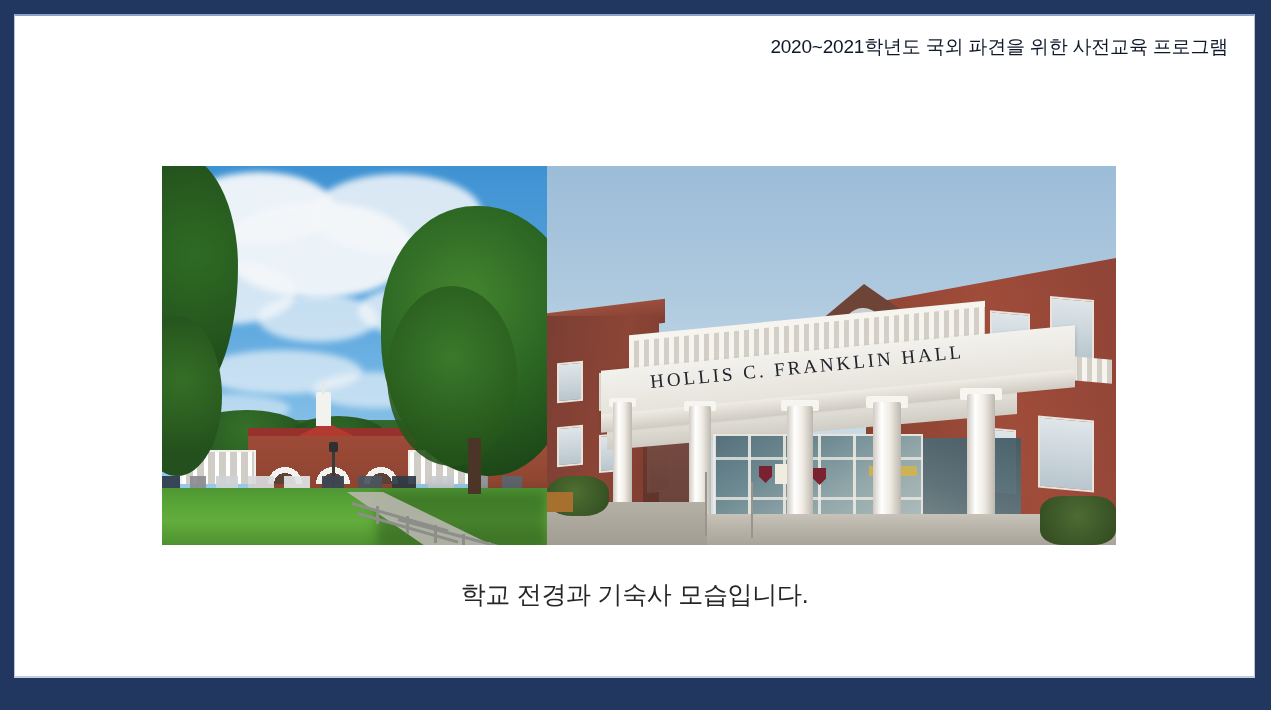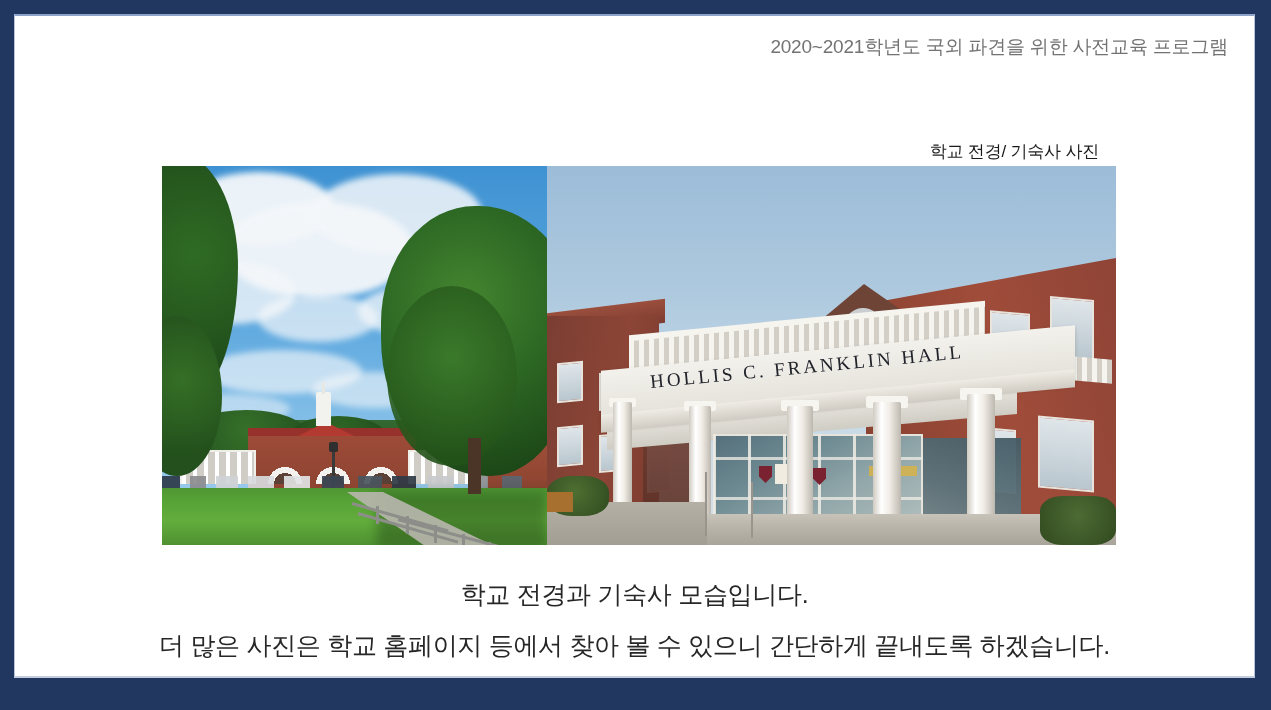--- a/index.html
+++ b/index.html
@@ -37,21 +37,21 @@
     box-sizing: border-box;
     overflow: hidden;
   }
 
   
   .header-line {
     position: absolute;
     right: 26px;
     top: 18px;
     font-size: 19px;
-    color: #737373;
+    color: #0f172a;
     letter-spacing: -0.2px;
     white-space: nowrap;
   }
 
   .slide-title {
     position: absolute;
     left: 51px;
     top: 55px;
     font-size: 45px;
     font-weight: bold;
@@ -467,21 +467,20 @@
 </style>
 </head>
 <body>
 
 <div class="slide">
   <div class="slide-inner">
 
     <div class="header-line">2020~2021학년도 국외 파견을 위한 사전교육 프로그램</div>
 
 
-    <div class="photo-caption">학교 전경/ 기숙사 사진</div>
 
     <div class="photo-strip">
 
       <div class="photo photo-left">
         <div class="sky"></div>
         <div class="cloud c1"></div>
         <div class="cloud c2"></div>
         <div class="cloud c3"></div>
         <div class="cloud c4"></div>
         <div class="cloud c5"></div>
@@ -590,16 +589,15 @@
         <div class="ground2"></div>
         <div class="shrub"></div>
         <div class="shrub2"></div>
         <div class="bench"></div>
         <div class="handrail"></div>
         <div class="handrail2"></div>
       </div>
     </div>
 
     <div class="body-line body-line-1">학교 전경과 기숙사 모습입니다.</div>
-    <div class="body-line body-line-2">더 많은 사진은 학교 홈페이지 등에서 찾아 볼 수 있으니 간단하게 끝내도록 하겠습니다.</div>
 
   </div>
 </div>
 
 </body></html>

